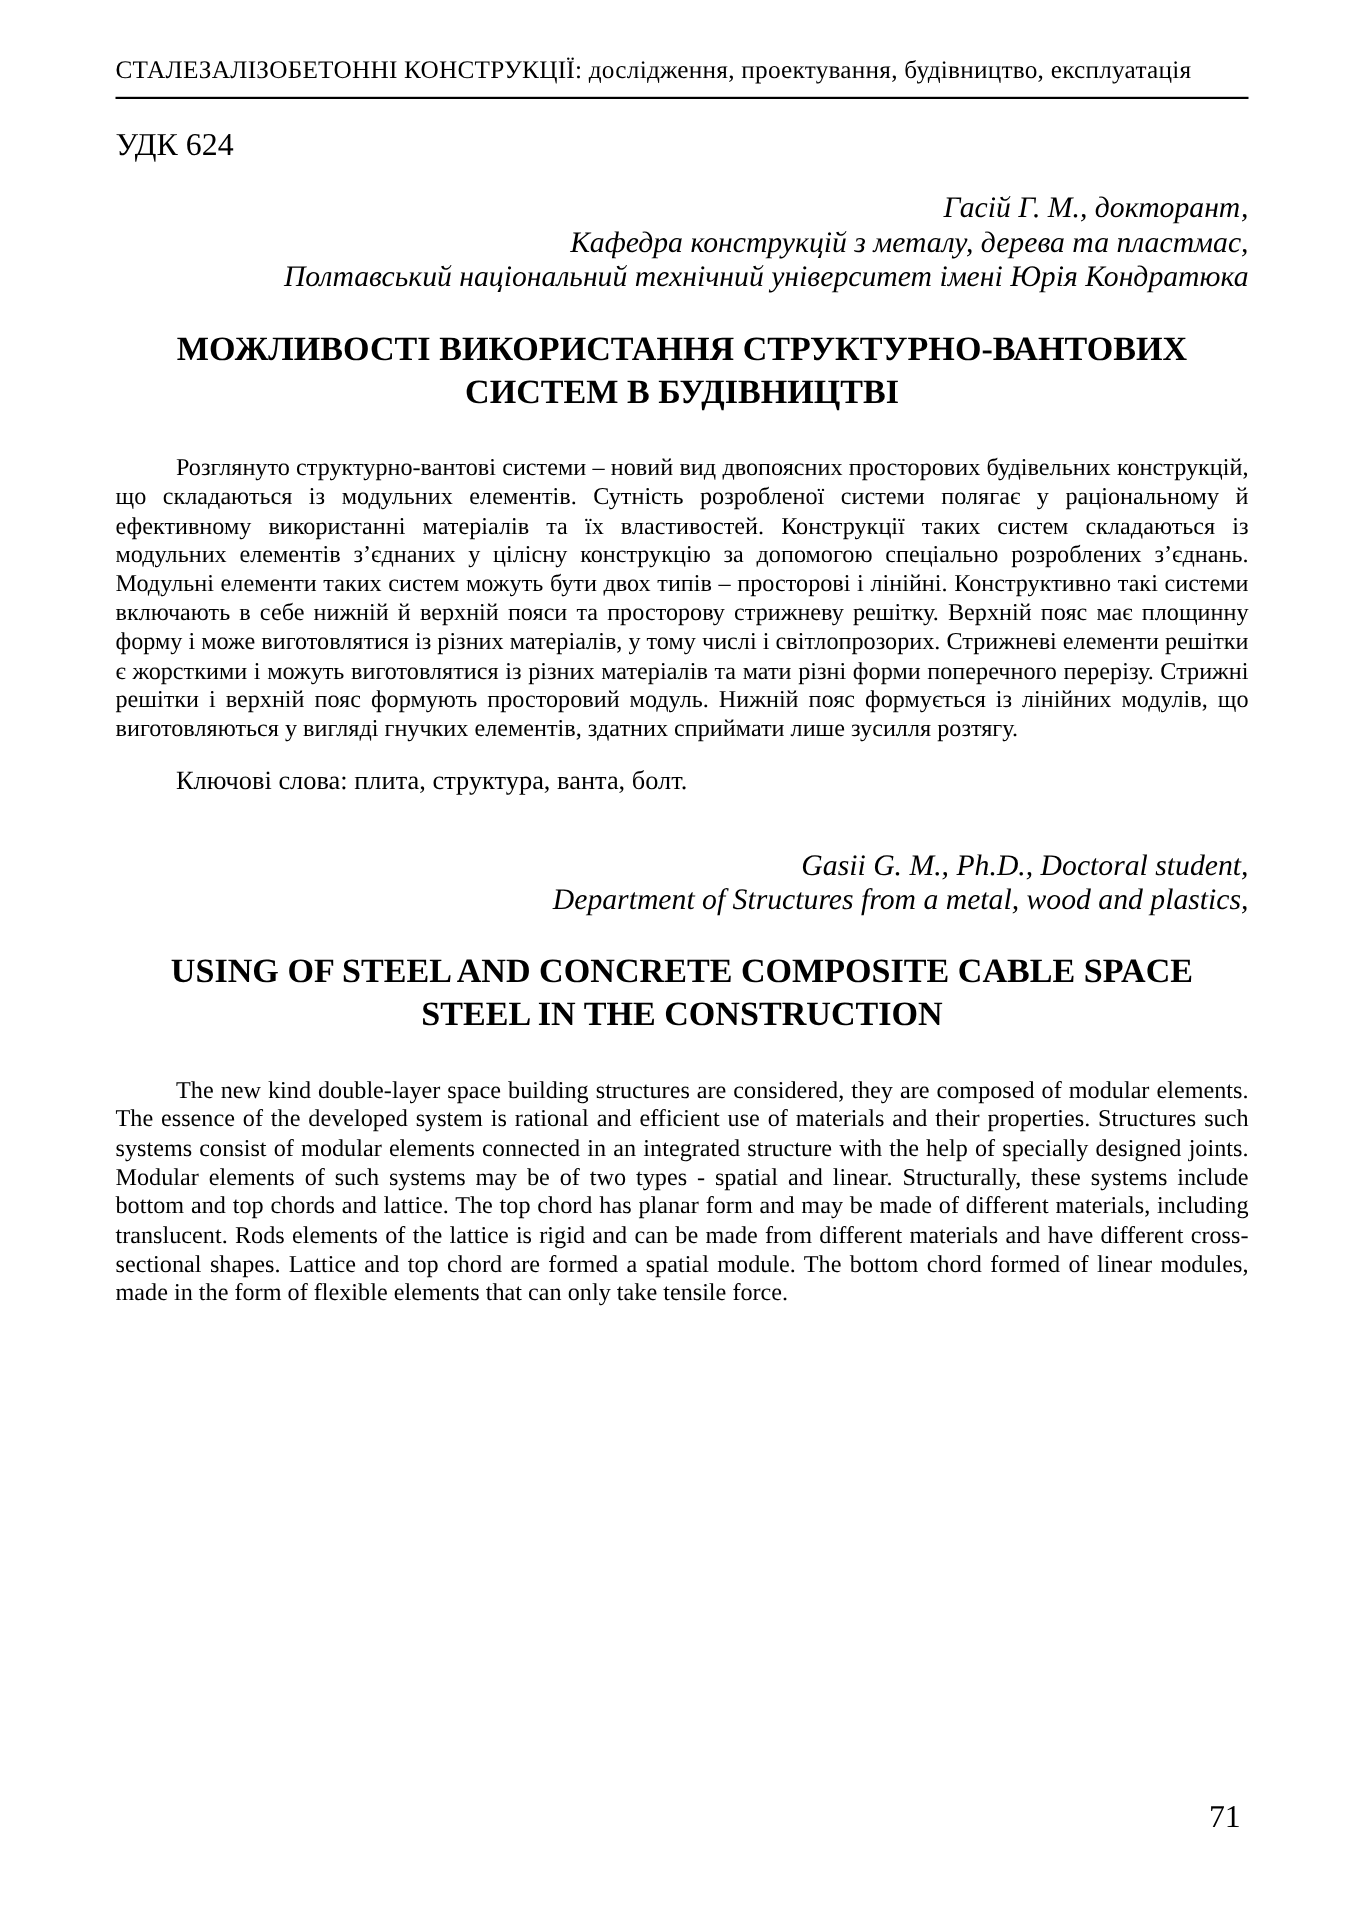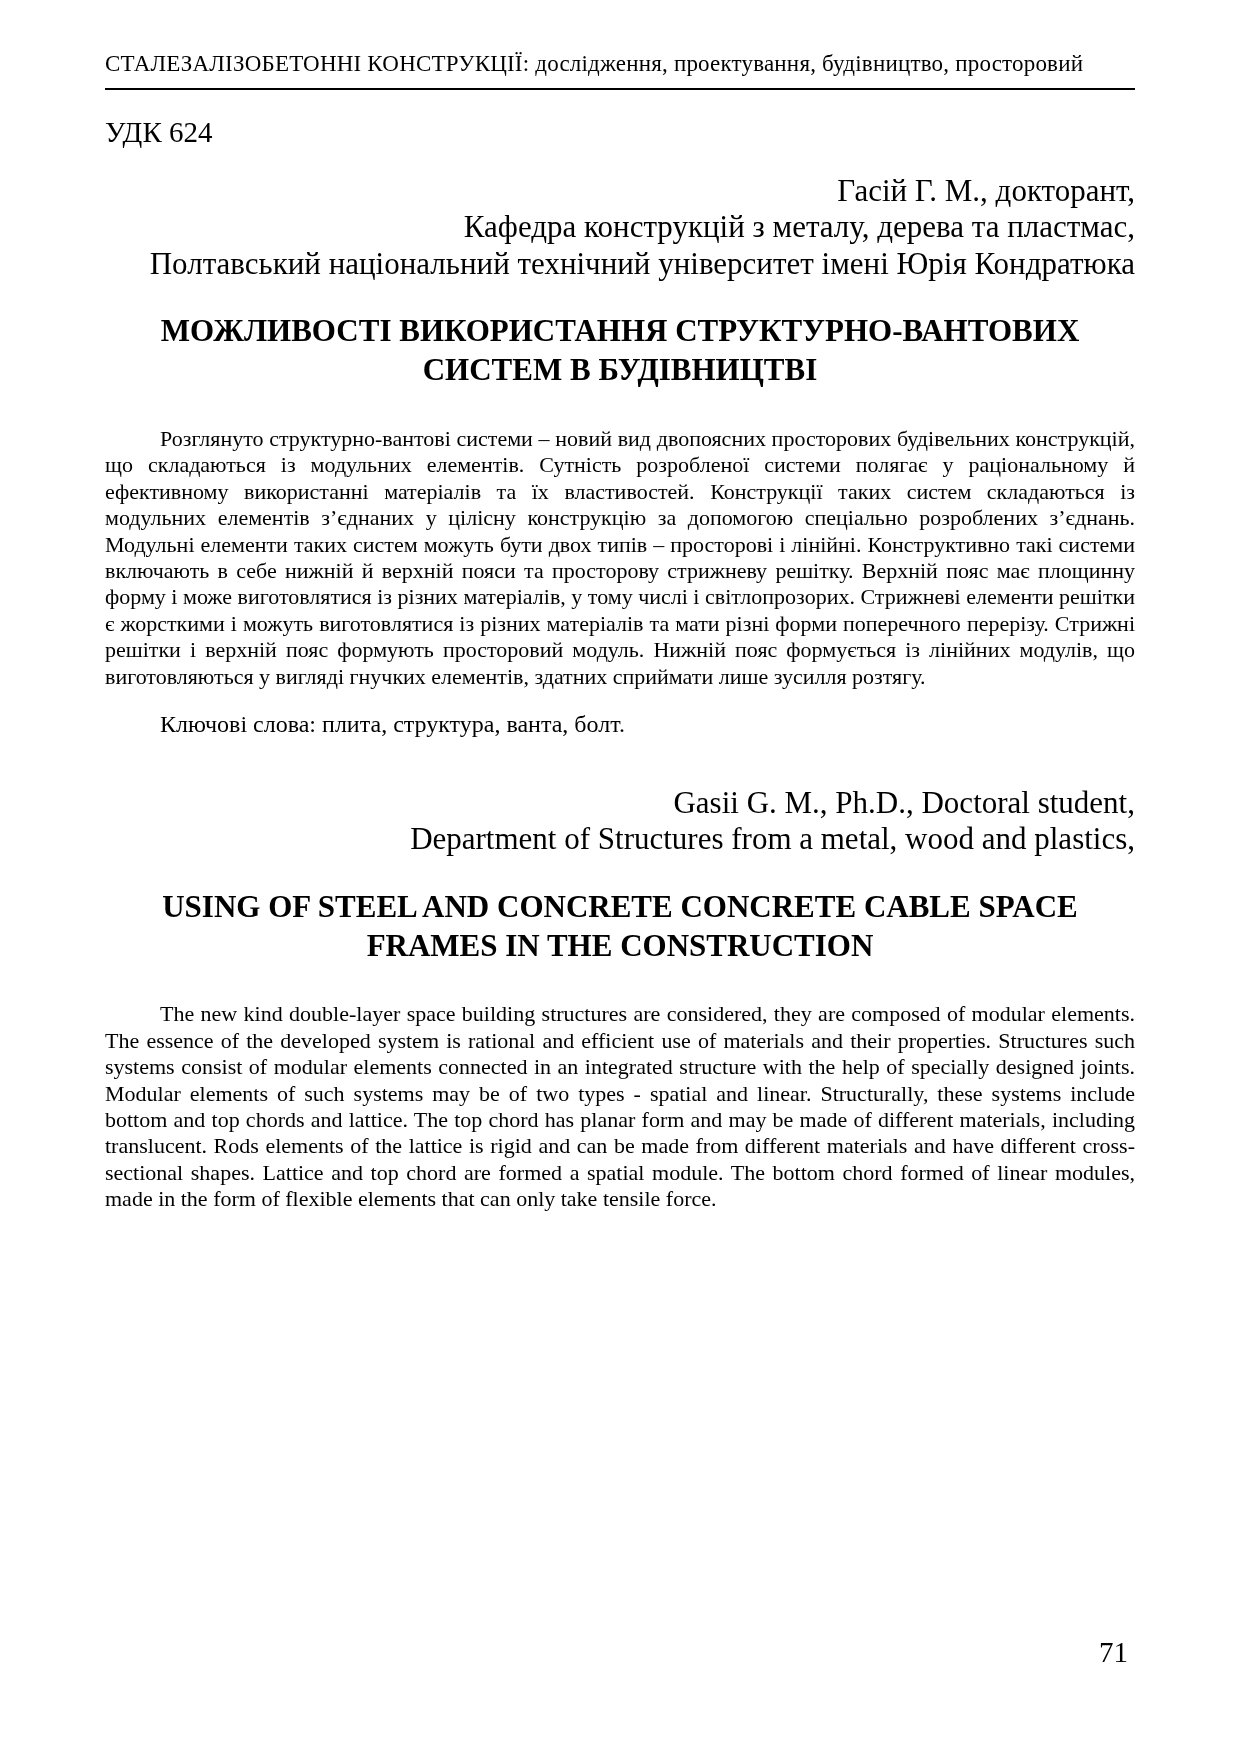--- a/index.html
+++ b/index.html
@@ -22,21 +22,22 @@
     letter-spacing: 0.2px;
   }
   .udc {
     margin-top: 26px;
     font-size: 29px;
     font-weight: normal;
   }
   .authors {
     margin-top: 24px;
     text-align: right;
-    font-size: 31px;
+    font-style: italic;
+    font-size: 27px;
     line-height: 1.18;
   }
   .authors.en { margin-top: 46px; }
   .article-title {
     margin: 30px auto 0 auto;
     max-width: 960px;
     text-align: center;
     font-weight: bold;
     font-size: 31px;
     line-height: 1.25;
@@ -60,21 +61,21 @@
     right: 112px;
     font-size: 29px;
   }
 </style>
 </head>
 <body>
 
 <div class="page">
 
   <header>
-    <div class="running-head">СТАЛЕЗАЛІЗОБЕТОННІ КОНСТРУКЦІЇ: дослідження, проектування, будівництво, просторовий</div>
+    <div class="running-head">СТАЛЕЗАЛІЗОБЕТОННІ КОНСТРУКЦІЇ: дослідження, проектування, будівництво, експлуатація</div>
   </header>
 
   <div class="udc">УДК 624</div>
 
   <div class="authors uk">
     <div>Гасій Г. М., докторант,</div>
     <div>Кафедра конструкцій з металу, дерева та пластмас,</div>
     <div>Полтавський національний технічний університет імені Юрія Кондратюка</div>
   </div>
 
@@ -82,20 +83,20 @@
 
   <p class="abstract">Розглянуто структурно-вантові системи – новий вид двопоясних просторових будівельних конструкцій, що складаються із модульних елементів. Сутність розробленої системи полягає у раціональному й ефективному використанні матеріалів та їх властивостей. Конструкції таких систем складаються із модульних елементів з’єднаних у цілісну конструкцію за допомогою спеціально розроблених з’єднань. Модульні елементи таких систем можуть бути двох типів – просторові і лінійні. Конструктивно такі системи включають в себе нижній й верхній пояси та просторову стрижневу решітку. Верхній пояс має площинну форму і може виготовлятися із різних матеріалів, у тому числі і світлопрозорих. Стрижневі елементи решітки є жорсткими і можуть виготовлятися із різних матеріалів та мати різні форми поперечного перерізу. Стрижні решітки і верхній пояс формують просторовий модуль. Нижній пояс формується із лінійних модулів, що виготовляються у вигляді гнучких елементів, здатних сприймати лише зусилля розтягу.</p>
 
   <p class="keywords">Ключові слова: плита, структура, ванта, болт.</p>
 
   <div class="authors en">
     <div>Gasii G. M., Ph.D., Doctoral student,</div>
     <div>Department of Structures from a metal, wood and plastics,</div>
   </div>
 
-  <h2 class="article-title">USING OF STEEL AND CONCRETE CONCRETE CABLE SPACE FRAMES IN THE CONSTRUCTION</h2>
+  <h2 class="article-title">USING OF STEEL AND CONCRETE COMPOSITE CABLE SPACE STEEL IN THE CONSTRUCTION</h2>
 
   <p class="abstract">The new kind double-layer space building structures are considered, they are composed of modular elements. The essence of the developed system is rational and efficient use of materials and their properties. Structures such systems consist of modular elements connected in an integrated structure with the help of specially designed joints. Modular elements of such systems may be of two types - spatial and linear. Structurally, these systems include bottom and top chords and lattice. The top chord has planar form and may be made of different materials, including translucent. Rods elements of the lattice is rigid and can be made from different materials and have different cross-sectional shapes. Lattice and top chord are formed a spatial module. The bottom chord formed of linear modules, made in the form of flexible elements that can only take tensile force.</p>
 
 
   <div class="page-number">71</div>
 
 </div>
 
 </body></html>

